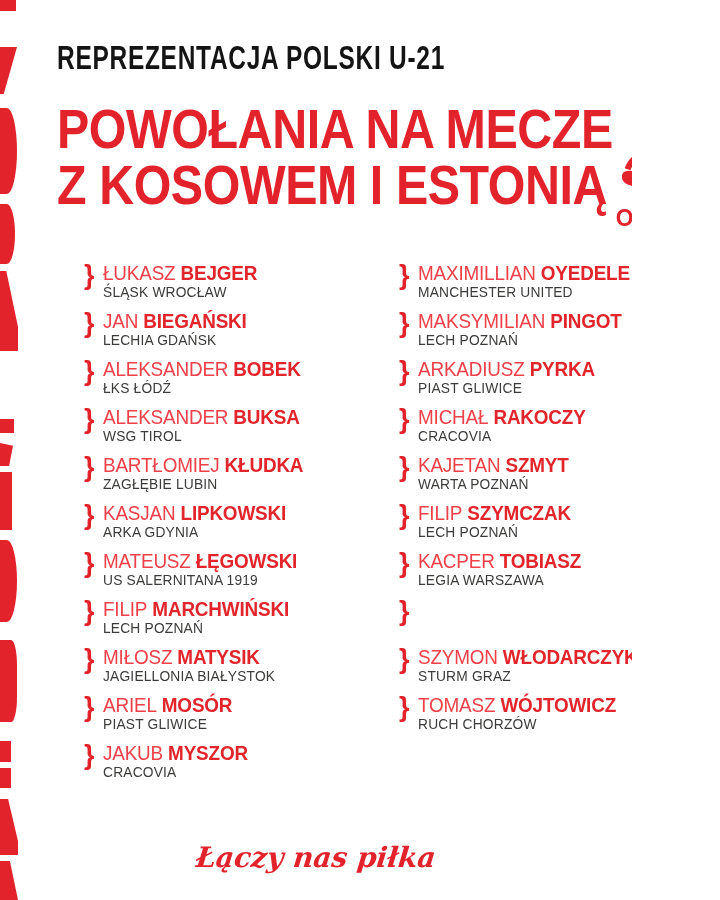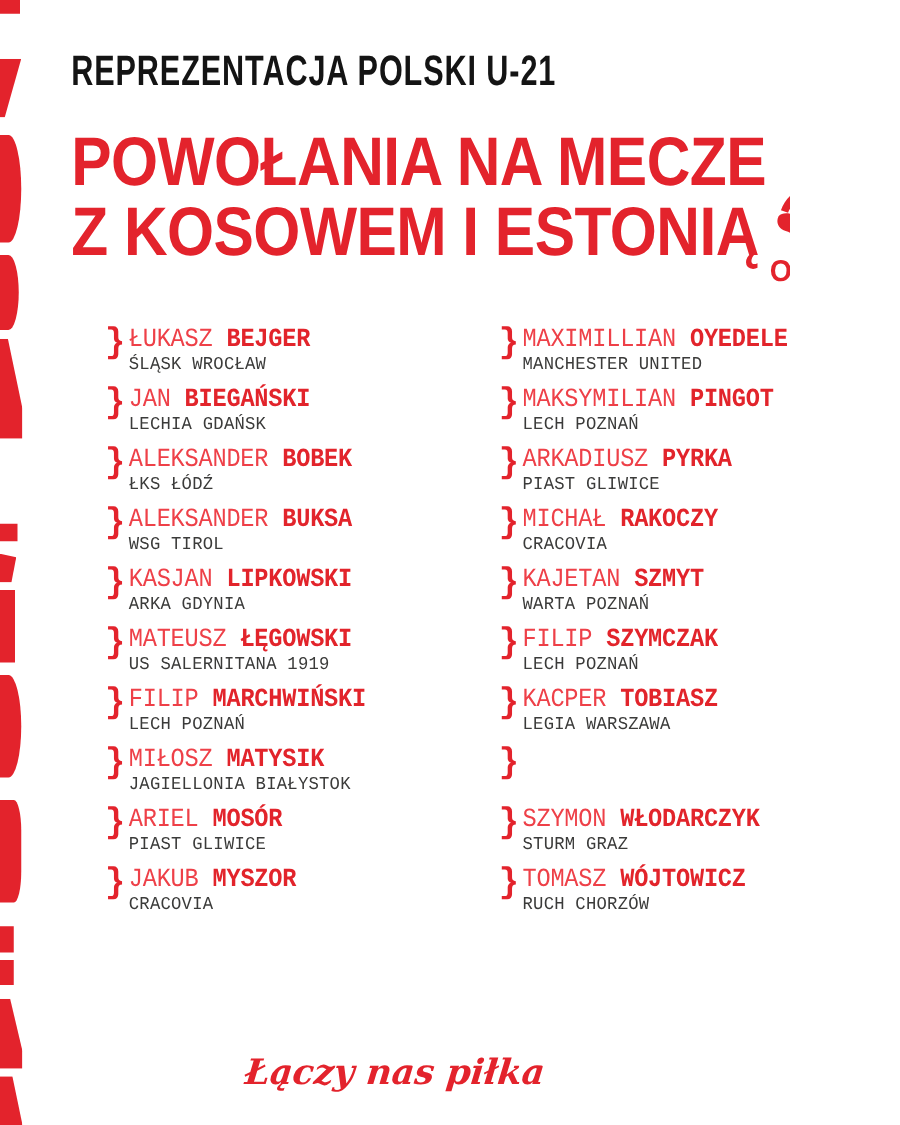--- a/index.html
+++ b/index.html
@@ -31,21 +31,21 @@
   .orlen{position:absolute;left:612px;top:146px;width:92px;text-align:center;}
   .orlen svg{display:block;margin:0 auto;}
   .orlen-word{margin-top:5px;color:#e3232c;font-size:24px;font-weight:800;
               letter-spacing:1px;transform:scaleX(0.95);transform-origin:50% 0;
               white-space:nowrap;}
 
   
   .col{position:absolute;top:258px;width:320px;}
   .col-left{left:84px;}
   .col-right{left:399px;}
-  .entry{display:flex;align-items:flex-start;height:48px;font-family:Liberation Mono, monospace;}
+  .entry{display:flex;align-items:flex-start;height:48px;}
   .bullet{width:19px;flex:0 0 19px;color:#e3232c;font-weight:900;font-size:27px;
           line-height:26px;position:relative;top:4px;transform:scaleY(1.05);}
   .bullet::before{content:"}";}
   .lines{flex:1;}
   .pname{font-size:21px;line-height:23px;white-space:nowrap;letter-spacing:-0.2px;
          transform:scaleX(0.9);transform-origin:0 0;padding-top:3px;}
   .fn{color:#ee4048;font-weight:500;}
   .ln{color:#e2242b;font-weight:800;}
   .club{font-size:14.5px;line-height:15px;margin-top:1px;color:#3b3b3a;
         letter-spacing:0.2px;white-space:nowrap;transform:scaleX(0.95);
@@ -121,20 +121,27 @@
     <div class="entry">
       <span class="bullet"></span>
       <div class="lines">
         <div class="pname"><span class="fn">ALEKSANDER</span> <span class="ln">BUKSA</span></div>
         <div class="club">WSG TIROL</div>
       </div>
     </div>
     <div class="entry">
       <span class="bullet"></span>
       <div class="lines">
+        <div class="pname"><span class="fn">BARTŁOMIEJ</span> <span class="ln">KŁUDKA</span></div>
+        <div class="club">ZAGŁĘBIE LUBIN</div>
+      </div>
+    </div>
+    <div class="entry">
+      <span class="bullet"></span>
+      <div class="lines">
         <div class="pname"><span class="fn">KASJAN</span> <span class="ln">LIPKOWSKI</span></div>
         <div class="club">ARKA GDYNIA</div>
       </div>
     </div>
     <div class="entry">
       <span class="bullet"></span>
       <div class="lines">
         <div class="pname"><span class="fn">MATEUSZ</span> <span class="ln">ŁĘGOWSKI</span></div>
         <div class="club">US SALERNITANA 1919</div>
       </div>

